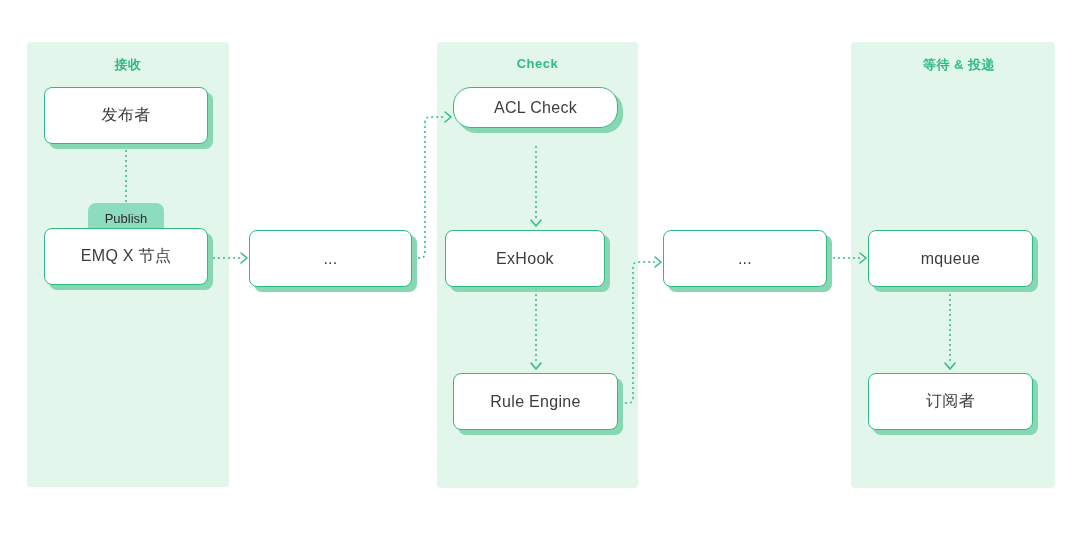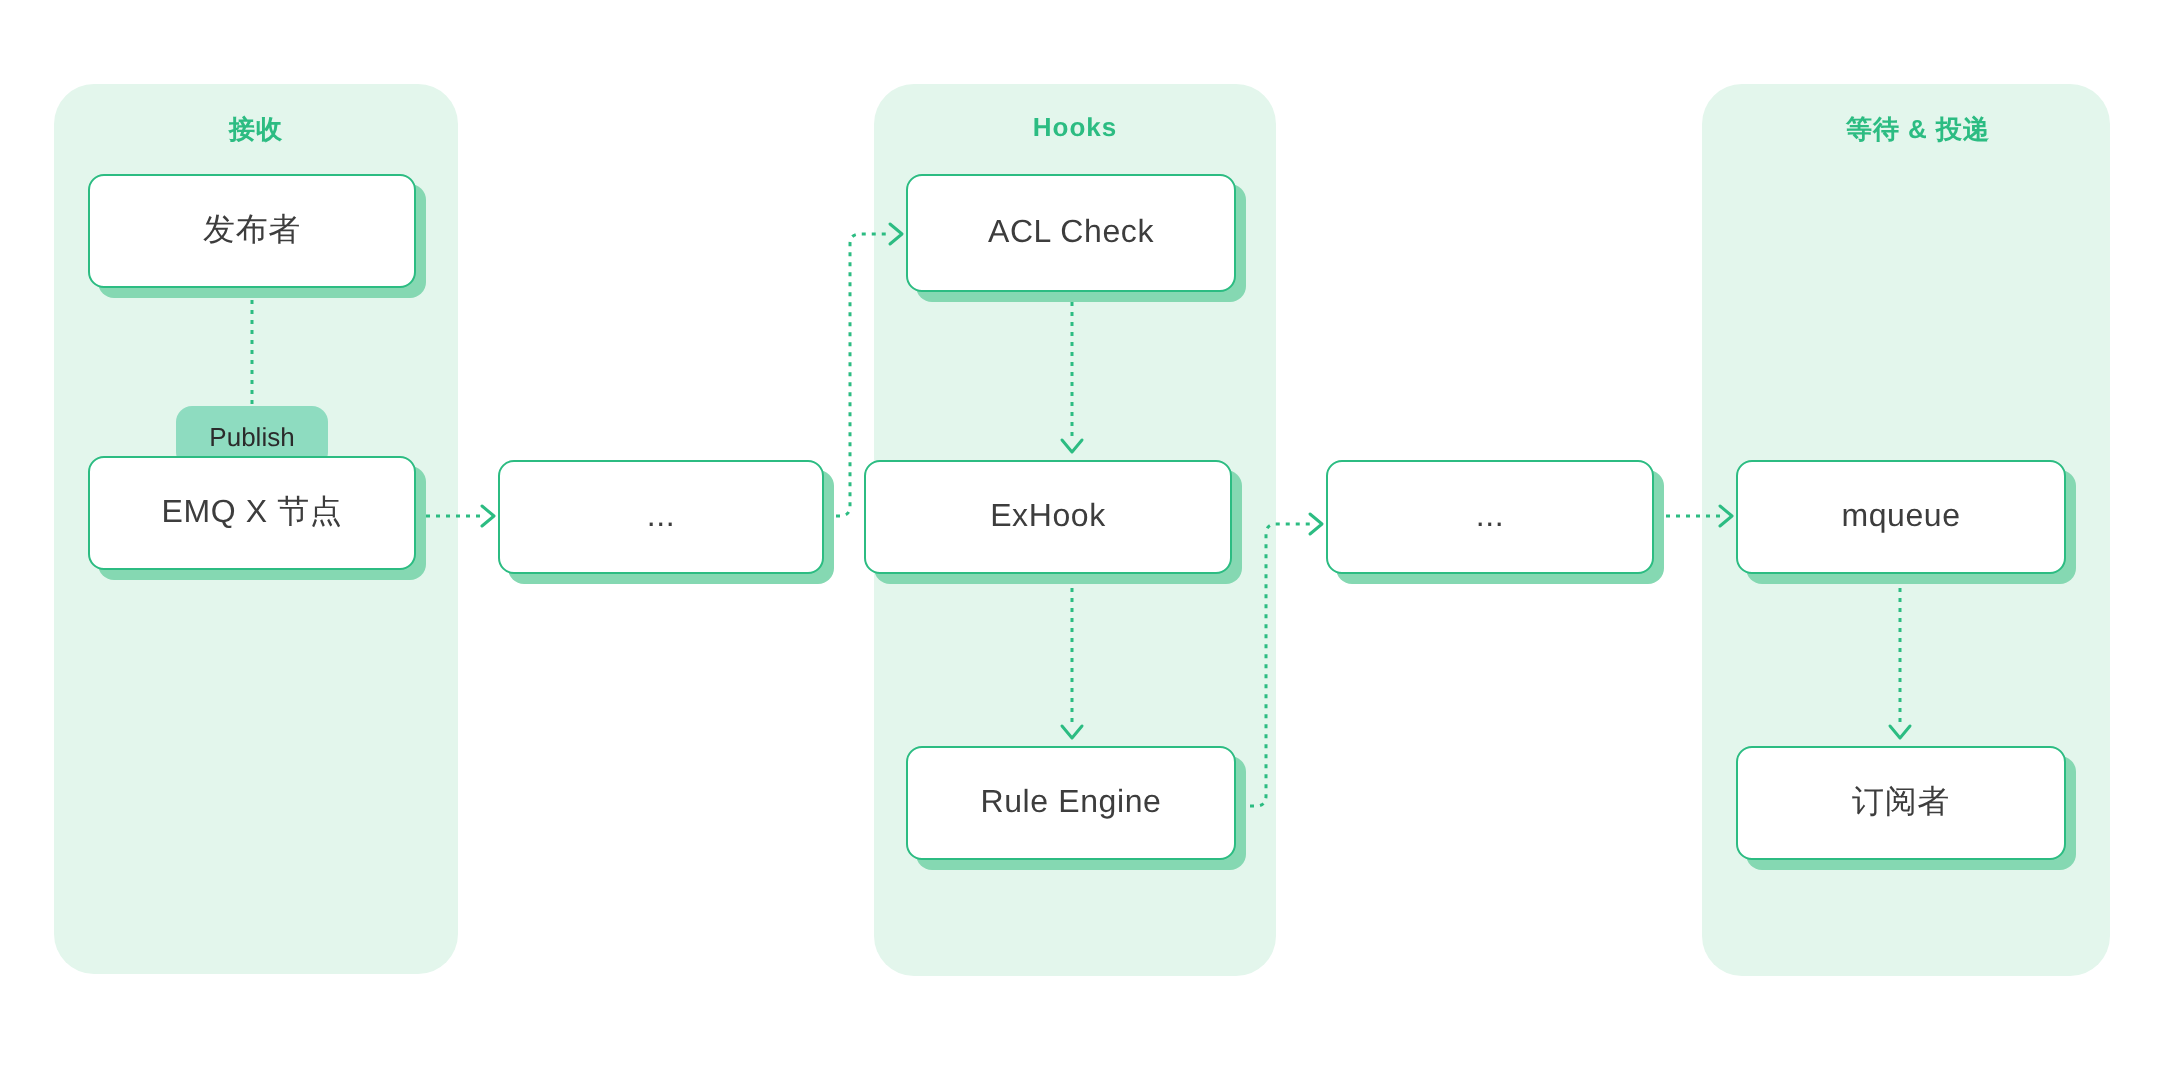--- a/index.html
+++ b/index.html
@@ -15,21 +15,21 @@
   body{font-family:"Liberation Sans","DejaVu Sans",sans-serif;}
   .canvas{
     position:relative;
     width:1080px;height:533px;
     background:var(--bg);
     overflow:hidden;
   }
   .panel{
     position:absolute;
     background:var(--panel_bg);
-    border-radius:20px;
+    border-radius:4px;
     z-index:0;
   }
   .panel h2{
     margin-top:14px;
     text-align:center;
     font-size:13px;
     font-weight:bold;
     color:var(--accent);
     letter-spacing:0.5px;
   }
@@ -63,22 +63,22 @@
     box-shadow:5px 5px 0 0 var(--shadow);
     display:flex;align-items:center;justify-content:center;
     font-size:16px;
     color:var(--text);
     z-index:2;
     letter-spacing:0.3px;
   }
   #node-publisher{left:44px;top:87px;width:164px;height:57px;}
   #node-emqx{left:44px;top:228px;width:164px;height:57px;}
   #node-ellipsis-1{left:249px;top:230px;width:163px;height:57px;}
-  #node-acl{left:453px;top:87px;width:165px;height:59px;}
-  #node-exhook{left:432px;top:230px;width:184px;height:57px;}
+  #node-acl{left:453px;top:87px;width:165px;height:41px;border-radius:18px;}
+  #node-exhook{left:445px;top:230px;width:160px;height:57px;}
   #node-rule{left:453px;top:373px;width:165px;height:57px;}
   #node-ellipsis-2{left:663px;top:230px;width:164px;height:57px;}
   #node-mqueue{left:868px;top:230px;width:165px;height:57px;}
   #node-subscriber{left:868px;top:373px;width:165px;height:57px;}
 
   .badge{
     position:absolute;
     left:88px;top:176px;width:76px;height:31px;
     background:var(--badge_bg);
     border-radius:8px;
@@ -91,21 +91,21 @@
 </style>
 </head>
 <body>
 
 <div class="canvas">
 
   <section class="panel" id="panel-receive">
     <h2>接收</h2>
   </section>
   <section class="panel" id="panel-hooks">
-    <h2>Hooks</h2>
+    <h2>Check</h2>
   </section>
   <section class="panel" id="panel-deliver">
     <h2>等待 &amp; 投递</h2>
   </section>
 
   <svg class="wires" viewBox="0 0 1080 533" xmlns="http://www.w3.org/2000/svg">
 
     <path class="wire" d="M126,145 V221"></path>
     <path class="head" d="M121,219 L126,225 L131,219"></path>
 

